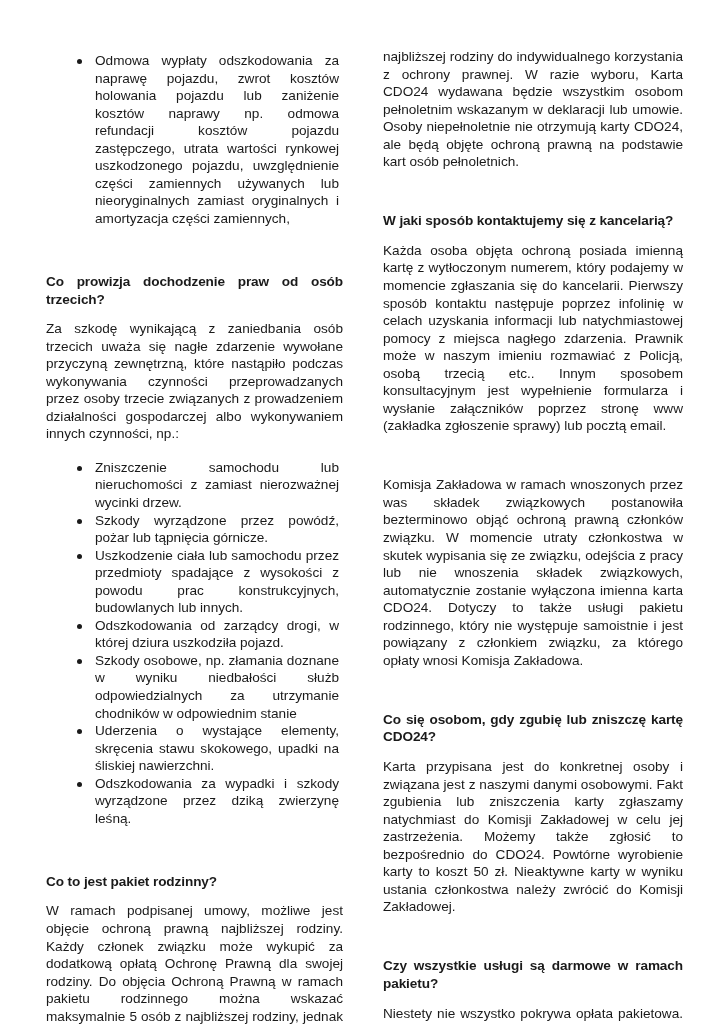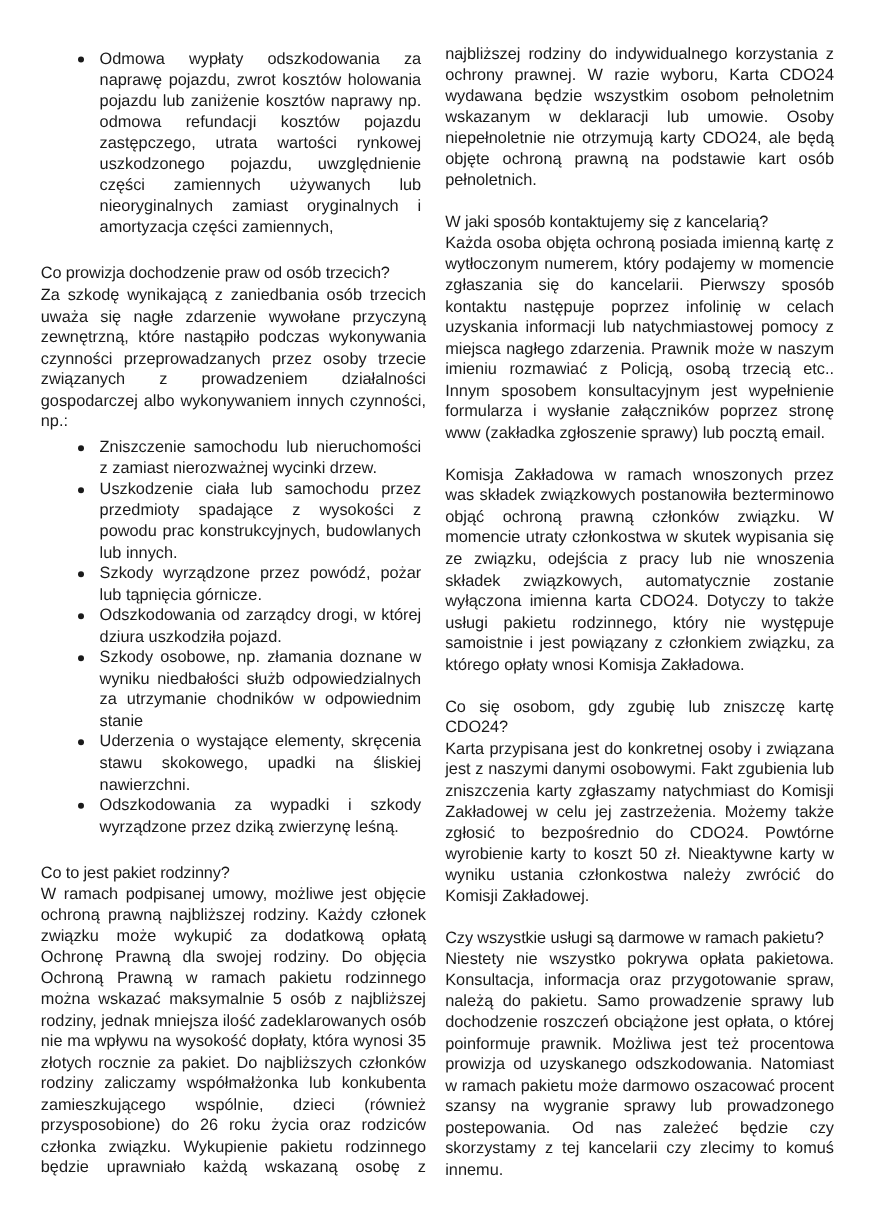--- a/index.html
+++ b/index.html
@@ -9,26 +9,26 @@
     font-family: "Liberation Sans", "DejaVu Sans", sans-serif;
     color: #1a1a1a;
     font-size: 13.6px;
     line-height: 17.55px;
   }
   .col {
     position: absolute; top: 36px;
   }
   .col-left { left: 34px; width: 321px; }
   .col-right { left: 371px; width: 324px; }
-  .col p { margin: 0; text-align: justify; }
+  .col p { margin: 12px; text-align: justify; }
   .col p.last-left { text-align: justify; text-align-last: justify; }
-  .heading { font-weight: normal; margin: 0; letter-spacing: -0.1px; }
+  .heading { font-weight: bold; margin: 0; letter-spacing: -0.1px; }
   .gap { height: 17.5px; }
   ul.bullets {
-    list-style: none; margin: 4px; padding: 0;
+    list-style: none; margin: 16px; padding: 0;
   }
   ul.bullets li {
     position: relative; padding-left: 45px; text-align: justify;
   }
   ul.bullets li .dot {
     position: absolute; left: 27px; top: 7px;
     width: 5px; height: 5px; border-radius: 50%; background: #1a1a1a;
   }
   ul.bullets.indented li { padding-left: 45px; }
 </style>
@@ -41,22 +41,22 @@
     <ul class="bullets">
       <li><span class="dot"></span><span>Odmowa wypłaty odszkodowania za naprawę pojazdu, zwrot kosztów holowania pojazdu lub zaniżenie kosztów naprawy np. odmowa refundacji kosztów pojazdu zastępczego, utrata wartości rynkowej uszkodzonego pojazdu, uwzględnienie części zamiennych używanych lub nieoryginalnych zamiast oryginalnych i amortyzacja części zamiennych,</span></li>
     </ul>
     <div class="gap"></div>
 
     <section>
       <p class="heading">Co prowizja dochodzenie praw od osób trzecich?</p>
       <p>Za szkodę wynikającą z zaniedbania osób trzecich uważa się nagłe zdarzenie wywołane przyczyną zewnętrzną, które nastąpiło podczas wykonywania czynności przeprowadzanych przez osoby trzecie związanych z prowadzeniem działalności gospodarczej albo wykonywaniem innych czynności, np.:</p>
       <ul class="bullets indented">
         <li><span class="dot"></span><span>Zniszczenie samochodu lub nieruchomości z zamiast nierozważnej wycinki drzew.</span></li>
+        <li><span class="dot"></span><span>Szkody wyrządzone przez powódź, pożar lub tąpnięcia górnicze.</span></li>
         <li><span class="dot"></span><span>Uszkodzenie ciała lub samochodu przez przedmioty spadające z wysokości z powodu prac konstrukcyjnych, budowlanych lub innych.</span></li>
-        <li><span class="dot"></span><span>Szkody wyrządzone przez powódź, pożar lub tąpnięcia górnicze.</span></li>
         <li><span class="dot"></span><span>Odszkodowania od zarządcy drogi, w której dziura uszkodziła pojazd.</span></li>
         <li><span class="dot"></span><span>Szkody osobowe, np. złamania doznane w wyniku niedbałości służb odpowiedzialnych za utrzymanie chodników w odpowiednim stanie</span></li>
         <li><span class="dot"></span><span>Uderzenia o wystające elementy, skręcenia stawu skokowego, upadki na śliskiej nawierzchni.</span></li>
         <li><span class="dot"></span><span>Odszkodowania za wypadki i szkody wyrządzone przez dziką zwierzynę leśną.</span></li>
       </ul>
     </section>
     <div class="gap"></div>
 
     <section>
       <p class="heading">Co to jest pakiet rodzinny?</p>

